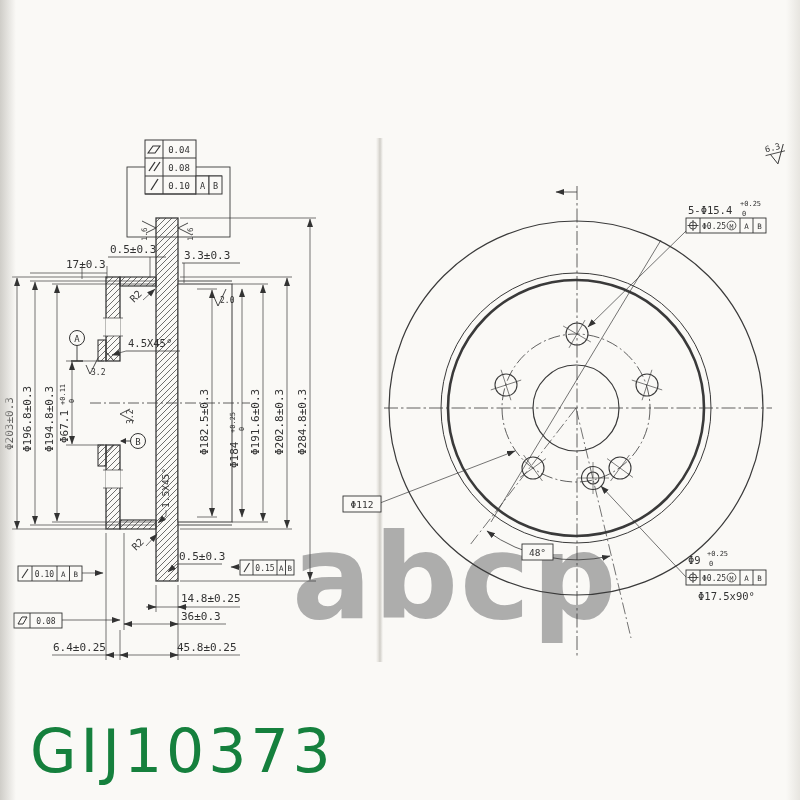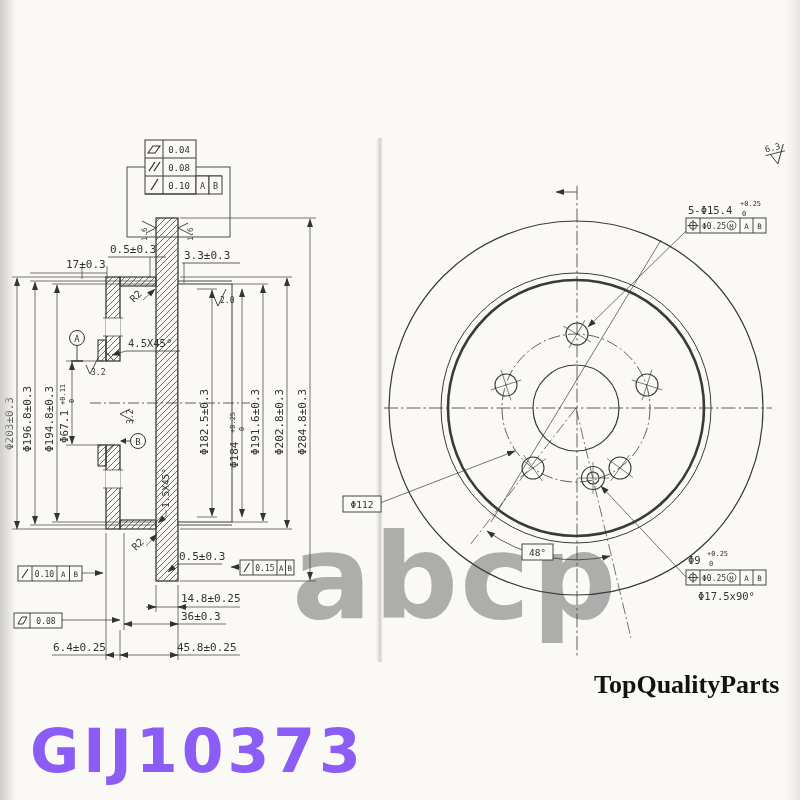--- a/index.html
+++ b/index.html
@@ -11,22 +11,22 @@
   .edge-shadow-right{position:absolute;right:0;top:0;bottom:0;width:14px;
        background:linear-gradient(to left,#e7e5e0,rgba(250,249,246,0));}
   .fold-line{position:absolute;top:138px;height:524px;left:376px;width:7px;
        background:linear-gradient(to right,rgba(250,249,246,0),#dddbd5 45%,#cfcdc7 55%,rgba(250,249,246,0));}
   .watermark{position:absolute;left:292px;top:508px;
        font-family:"DejaVu Sans",sans-serif;font-weight:bold;
        font-size:118px;letter-spacing:2px;color:#a0a0a0;opacity:.85;}
   svg{position:absolute;left:0;top:0;}
   svg text{font-family:"DejaVu Sans Mono",monospace;fill:#333;}
   .part-number{position:absolute;left:30px;top:716px;
-       font-family:"DejaVu Sans",sans-serif;font-size:60px;font-weight:700;
-       letter-spacing:4px;color:#8b5cf6;}
+       font-family:"DejaVu Sans",sans-serif;font-size:60px;font-weight:400;
+       letter-spacing:4px;color:#15803d;}
   .brand{position:absolute;left:534px;top:670px;width:250px;
        font-family:"Liberation Serif",serif;color:#121212;}
   .brand .tagline{display:block;margin-left:60px;font-size:26px;font-weight:700;
        letter-spacing:0px;}
   .brand .name{display:block;font-size:106px;font-weight:700;line-height:.78;
        margin-top:-14px;letter-spacing:-3px;}
 </style>
 </head>
 <body>
 
@@ -438,17 +438,16 @@
   <g transform="translate(776,152) rotate(-14)">
     <text x="-10" y="-2" font-size="8.5">6.3</text>
     <line x1="-11" y1="1" x2="9" y2="1" stroke="#333" stroke-width="0.8"></line>
     <path d="M-6,1 L-1,12 L9,-6" fill="none" stroke="#333" stroke-width="0.9"></path>
   </g>
 </svg>
 
 <div class="part-number">GIJ10373</div>
 
 <div class="brand">
-  <span class="tagline">TopQualityParts</span>
 </div>
 
 <div class="edge-shadow-left"></div>
 <div class="edge-shadow-right"></div>
 
 </body></html>

